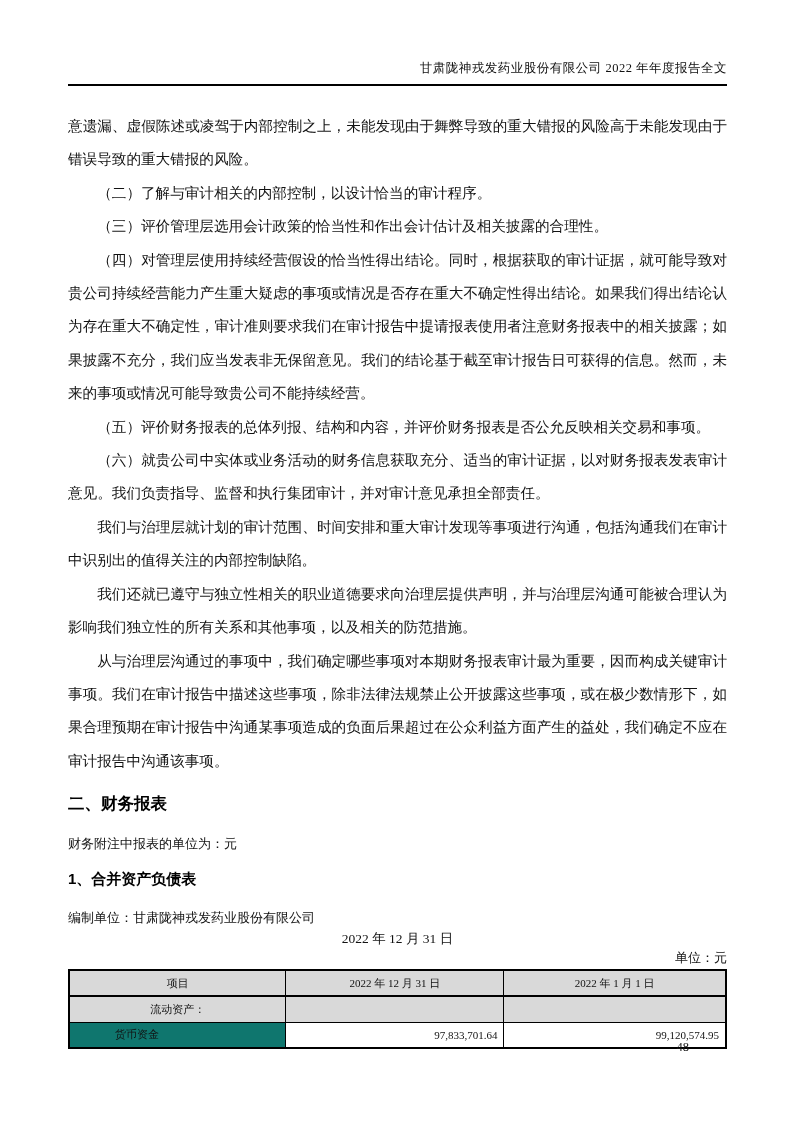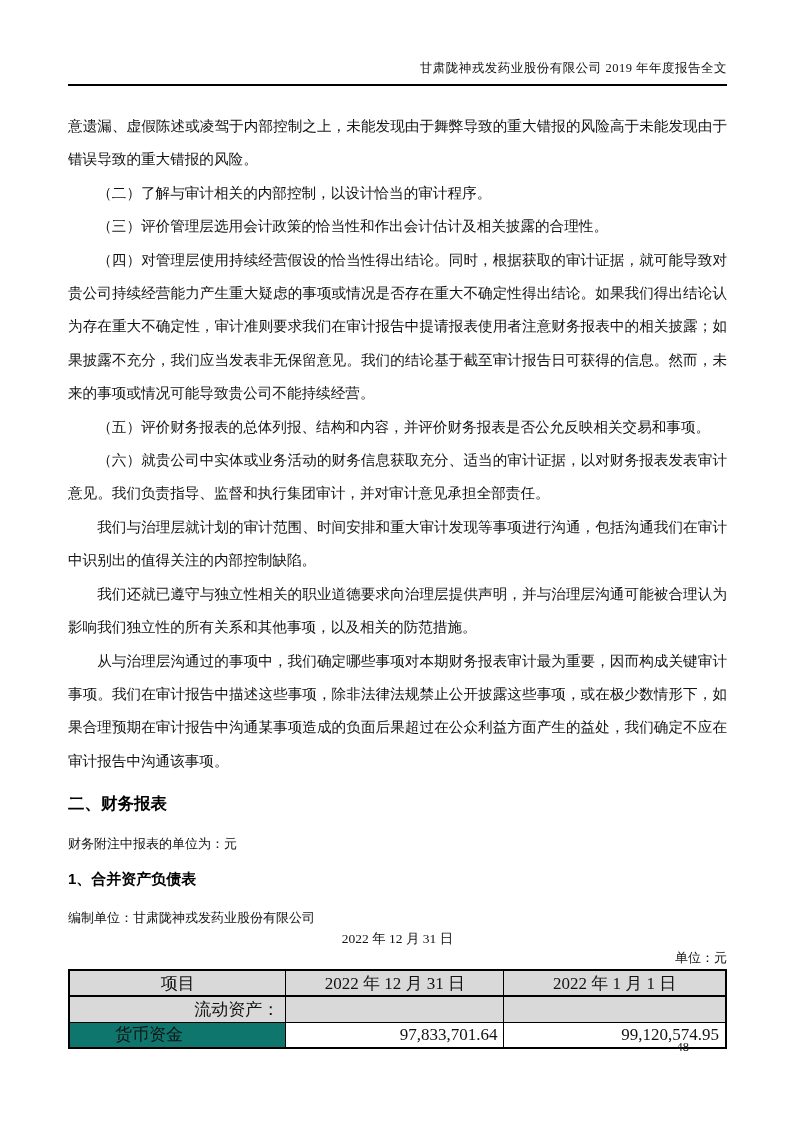--- a/index.html
+++ b/index.html
@@ -75,21 +75,21 @@
     margin: 1px 0 2px 0;
     text-align: right;
     font-size: 13px;
   }
   
   table.balance-sheet {
     width: 100%;
     border-collapse: collapse;
     border: 2px solid #000;
     table-layout: fixed;
-    font-size: 17px;
+    font-size: 11px;
   }
   table.balance-sheet th,
   table.balance-sheet td {
     border: 1px solid #000;
     height: 26px;
     padding: 0 6px;
     font-weight: normal;
     box-sizing: border-box;
     overflow: hidden;
     white-space: nowrap;
@@ -97,21 +97,21 @@
   table.balance-sheet thead th {
     background: #d9d9d9;
     text-align: center;
     border-bottom: 2px solid #000;
   }
   table.balance-sheet .col-item  { width: 33.0%; }
   table.balance-sheet .col-dec31 { width: 33.2%; }
   table.balance-sheet .col-jan1  { width: 33.8%; }
   table.balance-sheet tr.section-row td {
     background: #d9d9d9;
-    text-align: right;
+    text-align: center;
   }
   table.balance-sheet tr.data-row td.item-cell {
     background: #0f766e;
     padding-left: 45px;
   }
   table.balance-sheet td.num-cell {
     background: #ffffff;
     text-align: right;
   }
   
@@ -121,21 +121,21 @@
     right: 104px;
     font-size: 12.5px;
     color: #111;
   }
 </style>
 </head>
 <body>
 
 <div class="page">
 
-  <div class="doc-header">甘肃陇神戎发药业股份有限公司 2019 年年度报告全文</div>
+  <div class="doc-header">甘肃陇神戎发药业股份有限公司 2022 年年度报告全文</div>
 
   <div class="body-text">
     <p>意遗漏、虚假陈述或凌驾于内部控制之上，未能发现由于舞弊导致的重大错报的风险高于未能发现由于错误导致的重大错报的风险。</p>
     <p class="indented">（二）了解与审计相关的内部控制，以设计恰当的审计程序。</p>
     <p class="indented">（三）评价管理层选用会计政策的恰当性和作出会计估计及相关披露的合理性。</p>
     <p class="indented">（四）对管理层使用持续经营假设的恰当性得出结论。同时，根据获取的审计证据，就可能导致对贵公司持续经营能力产生重大疑虑的事项或情况是否存在重大不确定性得出结论。如果我们得出结论认为存在重大不确定性，审计准则要求我们在审计报告中提请报表使用者注意财务报表中的相关披露；如果披露不充分，我们应当发表非无保留意见。我们的结论基于截至审计报告日可获得的信息。然而，未来的事项或情况可能导致贵公司不能持续经营。</p>
     <p class="indented">（五）评价财务报表的总体列报、结构和内容，并评价财务报表是否公允反映相关交易和事项。</p>
     <p class="indented">（六）就贵公司中实体或业务活动的财务信息获取充分、适当的审计证据，以对财务报表发表审计意见。我们负责指导、监督和执行集团审计，并对审计意见承担全部责任。</p>
     <p class="indented">我们与治理层就计划的审计范围、时间安排和重大审计发现等事项进行沟通，包括沟通我们在审计中识别出的值得关注的内部控制缺陷。</p>
     <p class="indented">我们还就已遵守与独立性相关的职业道德要求向治理层提供声明，并与治理层沟通可能被合理认为影响我们独立性的所有关系和其他事项，以及相关的防范措施。</p>

